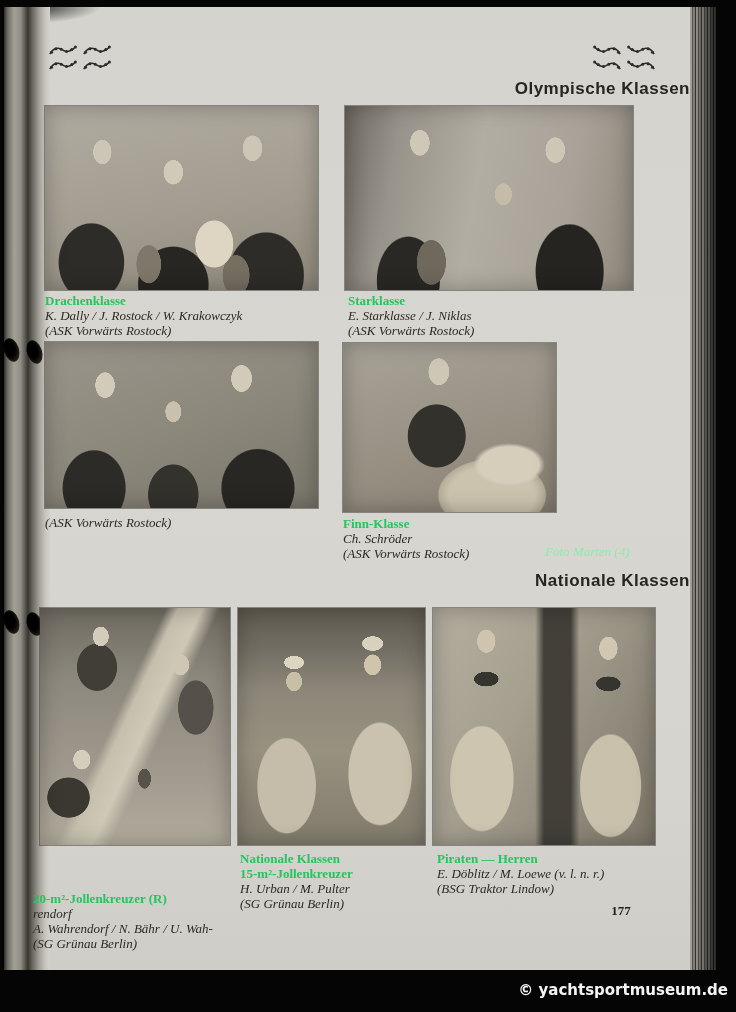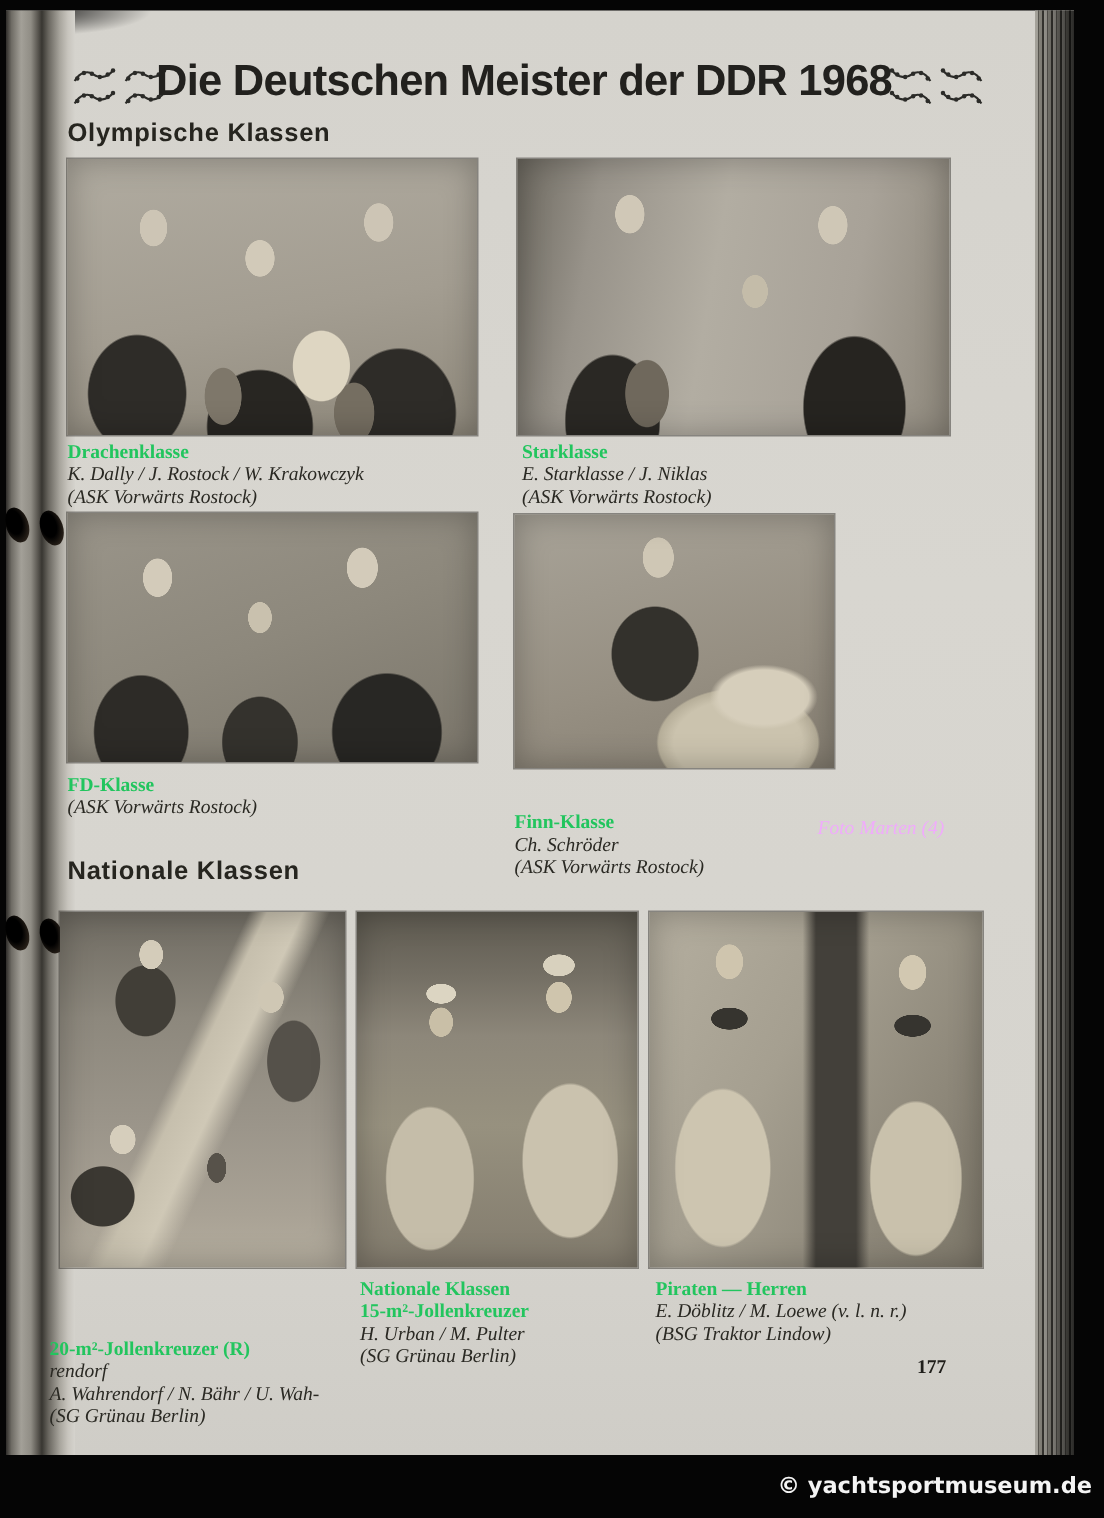--- a/index.html
+++ b/index.html
@@ -36,29 +36,29 @@
   }
   
   .orn { position:absolute; display:grid; grid-template-columns:1fr 1fr; gap:2px 4px; }
   .orn svg { display:block; }
   .title {
     position:absolute; left:104px; top:38px; width:490px; text-align:center;
     font-family:"Liberation Sans", sans-serif; font-weight:bold;
     font-size:29px; letter-spacing:-0.5px; color:#22211e; white-space:nowrap;
   }
   .sectionhead {
-    position:absolute; left:45px; width:645px; text-align:left;
+    position:absolute; left:45px; width:645px; text-align:right;
     font-family:"Liberation Sans", sans-serif; font-weight:bold;
     font-size:17px; letter-spacing:0.5px; color:#26251f;
   }
   .caption { position:absolute; line-height:15px; font-size:13px; }
   .cap-bold   { font-weight:bold; font-style:normal; color:#22c55e; }
   .cap-italic { font-style:italic; color:#2a2923; }
   .cap-bold:empty, .cap-italic:empty { display:none; }
-  .credit { position:absolute; font-style:italic; font-size:13px; color:#f0abfc; }
+  .credit { position:absolute; font-style:italic; font-size:13px; color:#86efac; }
   .pagenum { position:absolute; font-weight:bold; font-size:13px; color:#201f1b; }
   .watermark {
     position:absolute; right:8px; top:981px;
     font-family:"DejaVu Sans", sans-serif; font-weight:bold; font-size:15px; color:#f4f4f4;
   }
   
   .photo {
     position:absolute;
     box-shadow:0 0 0 1px rgba(35,33,28,0.45), inset 0 0 22px rgba(0,0,0,0.28);
   }
@@ -224,45 +224,43 @@
           <circle cx="4" cy="9" r="1.7"></circle>
           <circle cx="9" cy="5" r="1.7"></circle>
           <circle cx="15" cy="5.5" r="1.7"></circle>
           <circle cx="21" cy="8" r="1.7"></circle>
           <circle cx="27" cy="6" r="1.7"></circle>
           <circle cx="31" cy="3" r="1.7"></circle>
         </g>
       </svg>
   </div>
 
-  <div class="title">Die Deutschen Meister der DDR 1968</div>
   <div class="sectionhead" style="top:79px;">Olympische Klassen</div>
 
   <div class="photo p1" style="left:45px; top:106px; width:273px; height:184px;"></div>
   <div class="photo p2" style="left:345px; top:106px; width:288px; height:184px;"></div>
 
   <div class="caption" style="left:45px; top:293px; width:292px;">
     <div class="cap-bold">Drachenklasse</div>
     <div class="cap-italic">K. Dally / J. Rostock / W. Krakowczyk</div>
     <div class="cap-italic">(ASK Vorwärts Rostock)</div>
   </div>
   <div class="caption" style="left:348px; top:293px; width:292px;">
     <div class="cap-bold">Starklasse</div>
     <div class="cap-italic">E. Starklasse / J. Niklas</div>
     <div class="cap-italic">(ASK Vorwärts Rostock)</div>
   </div>
 
   <div class="photo p3" style="left:45px; top:342px; width:273px; height:166px;"></div>
   <div class="photo p4" style="left:343px; top:343px; width:213px; height:169px;"></div>
 
   <div class="caption" style="left:45px; top:515px; width:292px;">
-    <div class="cap-bold">FD-Klasse</div>
-    <div class="cap-italic">(ASK Vorwärts Rostock)</div>
-  </div>
-  <div class="caption" style="left:343px; top:540px; width:200px;">
+    <div class="cap-italic">(ASK Vorwärts Rostock)</div>
+  </div>
+  <div class="caption" style="left:343px; top:516px; width:200px;">
     <div class="cap-bold">Finn-Klasse</div>
     <div class="cap-italic">Ch. Schröder</div>
     <div class="cap-italic">(ASK Vorwärts Rostock)</div>
   </div>
   <div class="credit" style="left:545px; top:544px;">Foto Marten (4)</div>
 
   <div class="sectionhead" style="top:571px;">Nationale Klassen</div>
 
   <div class="photo p5" style="left:40px; top:608px; width:190px; height:237px;"></div>
   <div class="photo p6" style="left:238px; top:608px; width:187px; height:237px;"></div>

